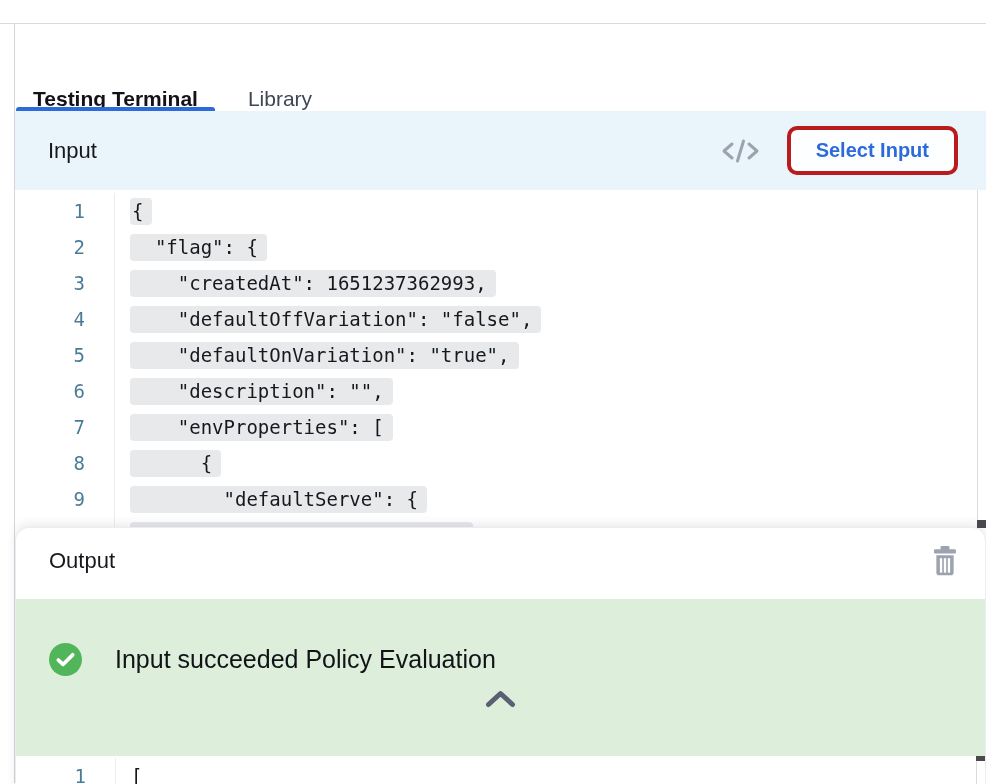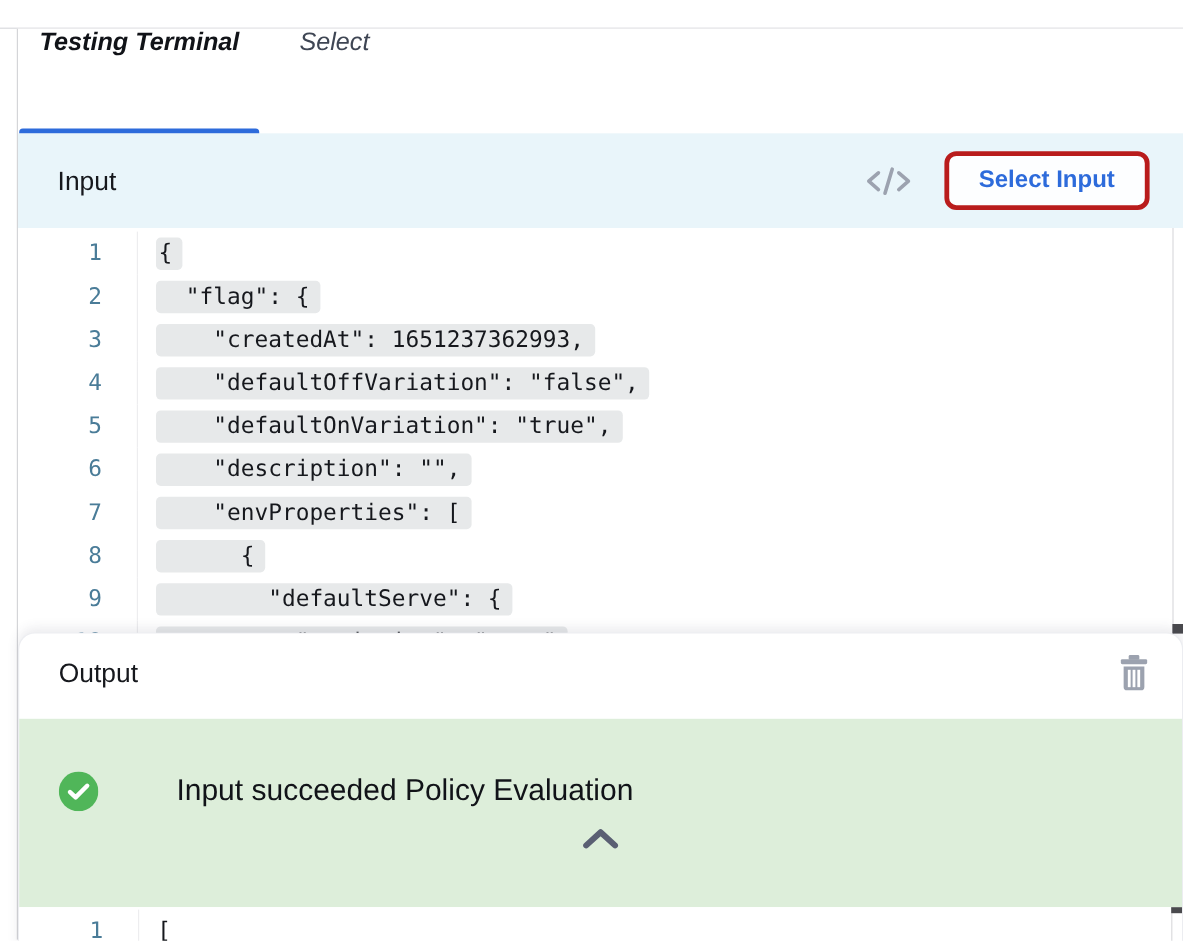--- a/index.html
+++ b/index.html
@@ -14,21 +14,21 @@
   .frame {
     margin-left: 14px;
     border-left: 1px solid #D4D5D8;
     height: 759px;
     position: relative;
     background: #fff;
   }
 
   
   .tabs-row { height: 87px; display: flex; align-items: center; position: relative; background:#fff; }
-  .tab { height: 100%; display: flex; align-items: flex-start; cursor: pointer; font-style: italic; }
+  .tab { height: 100%; display: flex; align-items: flex-end; cursor: pointer; }
   .tab-active { padding: 0 18px; font-size: 21px; font-weight: 700; position: relative; color:#111318; }
   .tab-active::after {
     content: ""; position: absolute; left: 1px; right: 1px; bottom: 0;
     height: 4px; background: #2D6BDB; border-radius: 3px 3px 0 0;
   }
   .tab-inactive { margin-left: 28px; font-size: 21px; font-weight: 500; color: #3F4654; padding: 0 4px; }
   .test-btn {
     margin-left: auto; margin-right: 4px;
     height: 47px; padding: 0 21px;
     background: #5CC162; border: none; border-radius: 9px;
@@ -74,40 +74,40 @@
     border: 1px solid #ECEDF1; border-bottom: none;
     box-shadow: 0 -3px 10px rgba(60,60,90,0.10);
     height: 265px;
   }
   .output-header { height: 71px; display: flex; align-items: center; padding: 0 26px 6px 33px; }
   .output-title { font-size: 22px; color: #16181D; }
   .trash-btn { margin-left: auto; background: none; border: none; cursor: pointer; display:flex; align-items:center; }
 
   .status-banner { height: 157px; background: #DDEEDA; display: flex; flex-direction: column; }
   .status-row { display: flex; align-items: center; gap: 33px; padding: 44px 0 0 33px; }
-  .status-text { font-size: 25px; color: #111318; margin-left: 32px; }
+  .status-text { font-size: 25px; color: #111318; }
   .collapse-btn { margin: 13px auto 0; background: none; border: none; cursor: pointer; display:flex; }
 
   .output-code { padding-top: 2px; background: #fff; position: relative; }
   .out-v-line { position: absolute; top: 0; bottom: -30px; right: 8px; width: 1px; background: #DBDBDE; }
   .out-thumb { position: absolute; right: 0; top: 0; width: 9px; height: 5px; background: #4A4A4E; }
 </style>
 </head>
 <body>
 
 <div class="top-strip"></div>
 
 <div class="frame">
 
   <div class="tabs-row">
     <div class="tab tab-active">
       <span>Testing Terminal</span>
     </div>
     <div class="tab tab-inactive">
-      <span>Select</span>
+      <span>Library</span>
     </div>
   </div>
 
   <div class="input-header">
     <span class="input-title">Input</span>
     <div class="input-header-right">
       <button class="code-icon-btn">
         <span style="display:flex;">
           <svg width="41" height="28" viewBox="0 0 41 28">
             <polyline points="12,7 4,14 12,21" fill="none" stroke="#9CA2AF" stroke-width="3" stroke-linecap="round" stroke-linejoin="round"></polyline>

